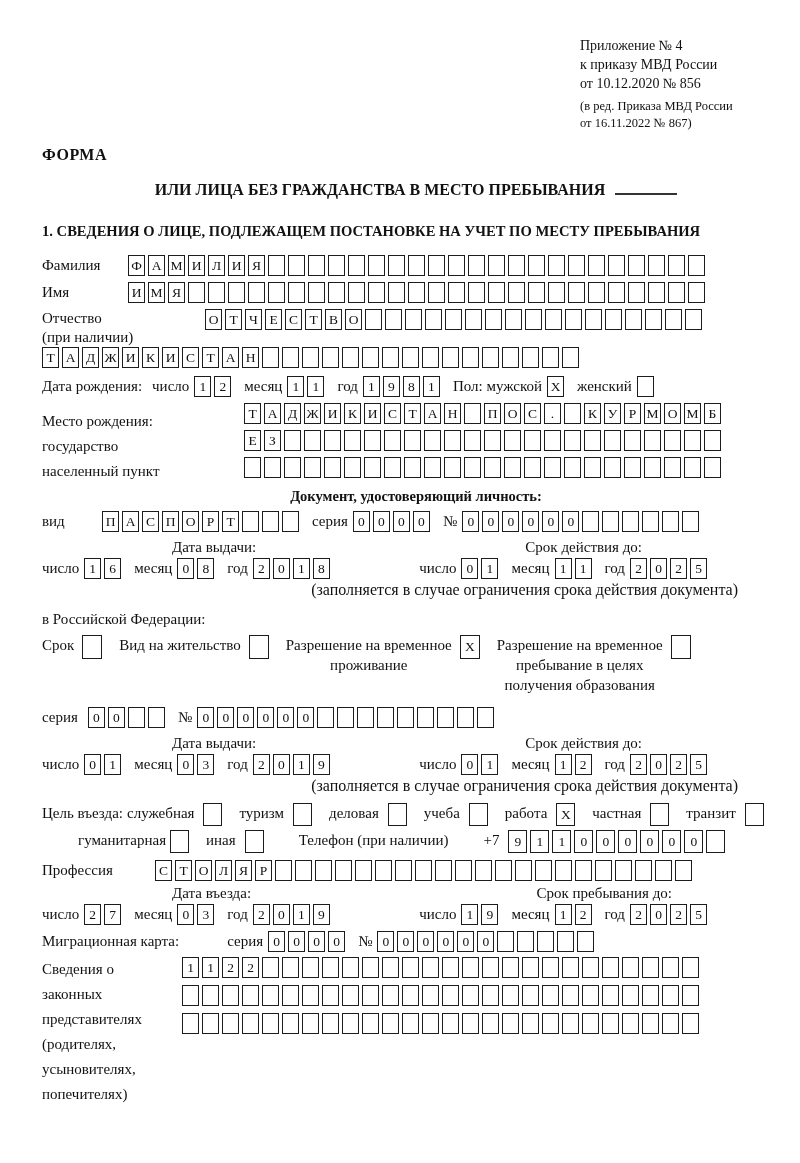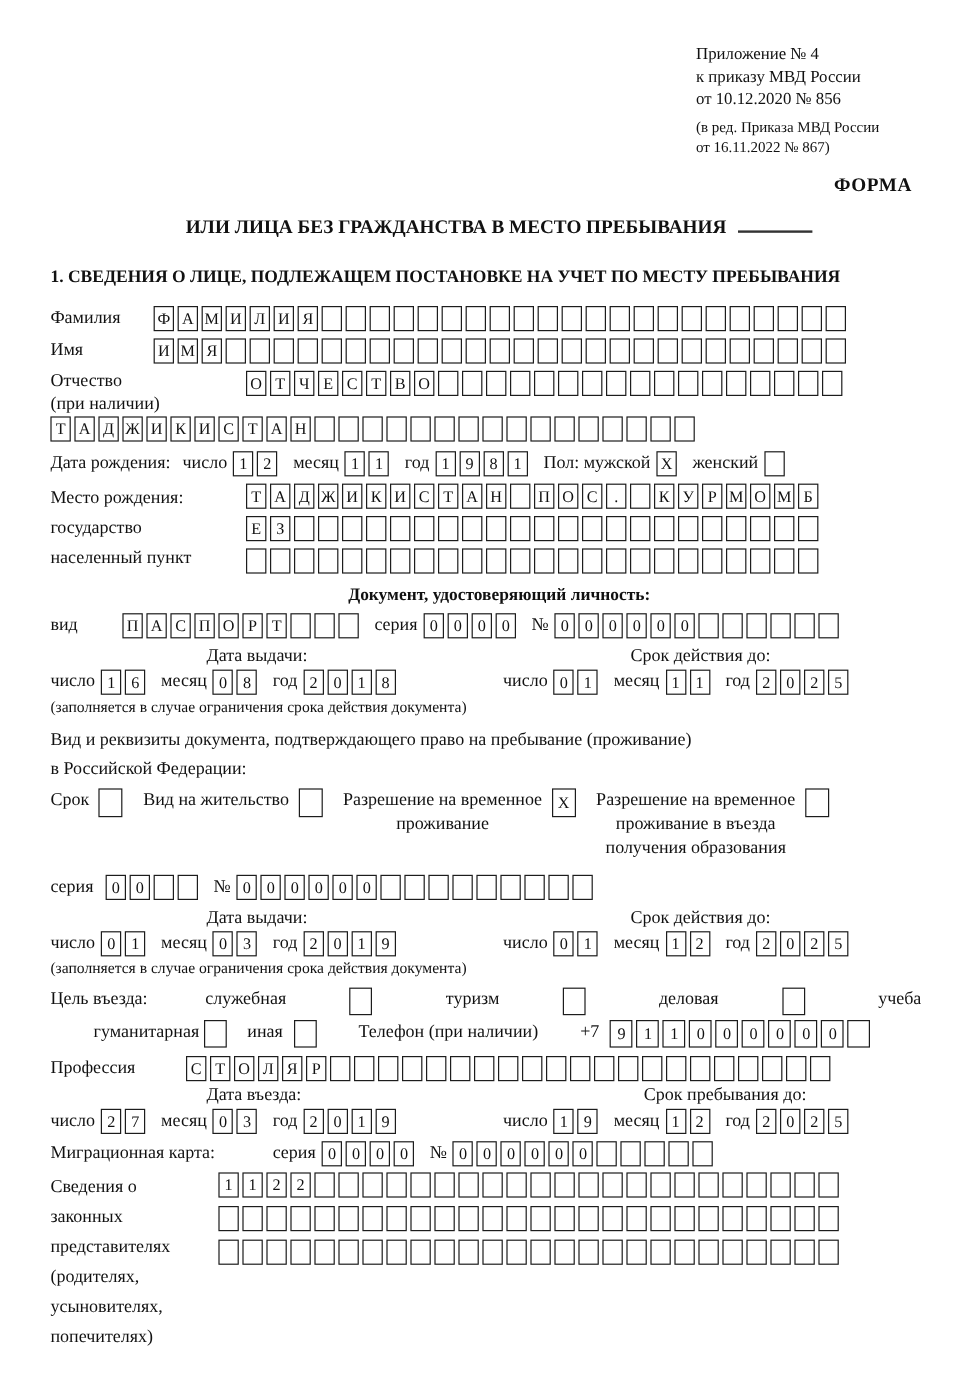--- a/index.html
+++ b/index.html
@@ -2,44 +2,44 @@
 <html><head>
 <meta charset="utf-8">
 <style>
   html,body{margin:0;padding:0;background:#fff;}
   body{width:800px;height:1163px;overflow:hidden;color:#111;
        font-family:"Liberation Serif","DejaVu Serif",serif;font-size:15px;}
   .page{padding:36px 10px 0 42px;box-sizing:border-box;width:800px;}
   .law-ref{width:200px;margin-left:auto;margin-right:10px;line-height:19px;font-size:14px;}
   .law-ref .small{font-size:12.5px;line-height:17px;}
   .law-ref .small.first{margin-top:5px;}
-  .forma{text-align:right;padding-right:30px;margin-top:14px;font-weight:bold;font-size:16px;letter-spacing:.5px;}
+  .forma{padding-right:30px;margin-top:14px;font-weight:bold;font-size:16px;letter-spacing:.5px;}
   .title{text-align:center;font-weight:bold;font-size:16px;line-height:23px;margin-top:14px;}
   .title .u{display:inline-block;width:62px;border-bottom:2px solid #333;margin-left:10px;}
   .sec{font-weight:bold;font-size:14.6px;margin-top:22px;}
   .rows{margin-top:15px;}
   .row{display:flex;align-items:flex-start;margin-bottom:6px;}
   .lbl{flex:none;line-height:21px;}
   .lbl2{flex:none;line-height:19px;}
   .w86{width:86px;} .w163{width:163px;} .w130{width:130px;} .w60{width:60px;} .w113{width:113px;}
   .cells{display:inline-flex;flex:none;}
   .cell{display:inline-block;box-sizing:content-box;width:15px;height:19px;border:1.5px solid #1c1c1c;
         margin-right:3px;text-align:center;font-size:13.5px;line-height:19px;background:#fff;}
   .sub{margin:0 5px 0 10px;line-height:21px;flex:none;}
   .sub.first{margin-left:0;}
-  .bp{display:flex;align-items:flex-start;margin-bottom:4px;}
+  .bp{display:flex;align-items:flex-end;margin-bottom:4px;gap:39px;}
   .bp-labels{width:163px;flex:none;line-height:25px;}
   .bp-rows .cells{margin-bottom:6px;}
   .center-head{text-align:center;font-weight:bold;font-size:14.5px;margin:2px 0 6px;}
   .dates-head{display:flex;margin:3px 0 2px;}
   .dates-head .dh-l{margin-left:130px;}
   .dates-head .dh-r{margin-left:auto;margin-right:148px;}
   .dates-row{display:flex;justify-content:space-between;padding-right:80px;margin-bottom:2px;}
   .dgroup{display:flex;align-items:flex-start;}
-  .note{text-align:left;padding-right:52px;font-size:13px;margin-bottom:8px;}
+  .note{text-align:right;padding-right:52px;font-size:16px;margin-bottom:8px;}
   .para{line-height:24px;}
   .visa-row{display:flex;align-items:flex-start;margin:4px 0 12px;}
   .opt{display:flex;align-items:flex-start;margin-right:14px;}
   .opt .olabel{text-align:center;line-height:20px;margin-right:8px;}
   .opt .cells .cell{width:18px;height:22px;line-height:22px;}
   .purpose .cells{margin:0 4px;}
   .purpose .cells .cell{width:17px;height:21px;line-height:21px;}
   .reps{display:flex;align-items:flex-start;margin-top:2px;}
   .reps-labels{width:140px;flex:none;line-height:25px;}
   .reps-rows .cells{margin-bottom:7px;}
@@ -401,21 +401,20 @@
         <span class="cells">
             <span class="cell">2</span>
             <span class="cell">0</span>
             <span class="cell">2</span>
             <span class="cell">5</span>
           </span>
       </span>
     </div>
     <div class="note">(заполняется в случае ограничения срока действия документа)</div>
 
-    <div class="para">Вид и реквизиты документа, подтверждающего право на пребывание (проживание)</div>
     <div class="para">в Российской Федерации:</div>
 
     <div class="visa-row">
       <span class="opt">
         <span class="olabel">Срок</span>
         <span class="cells">
             <span class="cell"></span>
           </span>
       </span>
       <span class="opt">
@@ -429,21 +428,21 @@
           <span>Разрешение на временное</span><br>
           <span>проживание</span>
         </span>
         <span class="cells">
             <span class="cell">X</span>
           </span>
       </span>
       <span class="opt" style="margin-right:0;">
         <span class="olabel">
           <span>Разрешение на временное</span><br>
-          <span>проживание в въезда</span><br>
+          <span>пребывание в целях</span><br>
           <span>получения образования</span>
         </span>
         <span class="cells">
             <span class="cell"></span>
           </span>
       </span>
     </div>
 
     <div class="row" style="margin-bottom:7px;">
       <span class="lbl">серия</span>
@@ -512,21 +511,21 @@
         <span class="cells">
             <span class="cell">2</span>
             <span class="cell">0</span>
             <span class="cell">2</span>
             <span class="cell">5</span>
           </span>
       </span>
     </div>
     <div class="note">(заполняется в случае ограничения срока действия документа)</div>
 
-    <div class="row purpose" style="margin-bottom:4px;gap:44px;">
+    <div class="row purpose" style="margin-bottom:4px;">
       <span class="lbl">Цель въезда:</span>
       <span class="sub" style="margin-left:4px;">служебная</span>
       <span class="cells">
           <span class="cell"></span>
         </span>
       <span class="sub">туризм</span>
       <span class="cells">
           <span class="cell"></span>
         </span>
       <span class="sub">деловая</span>

